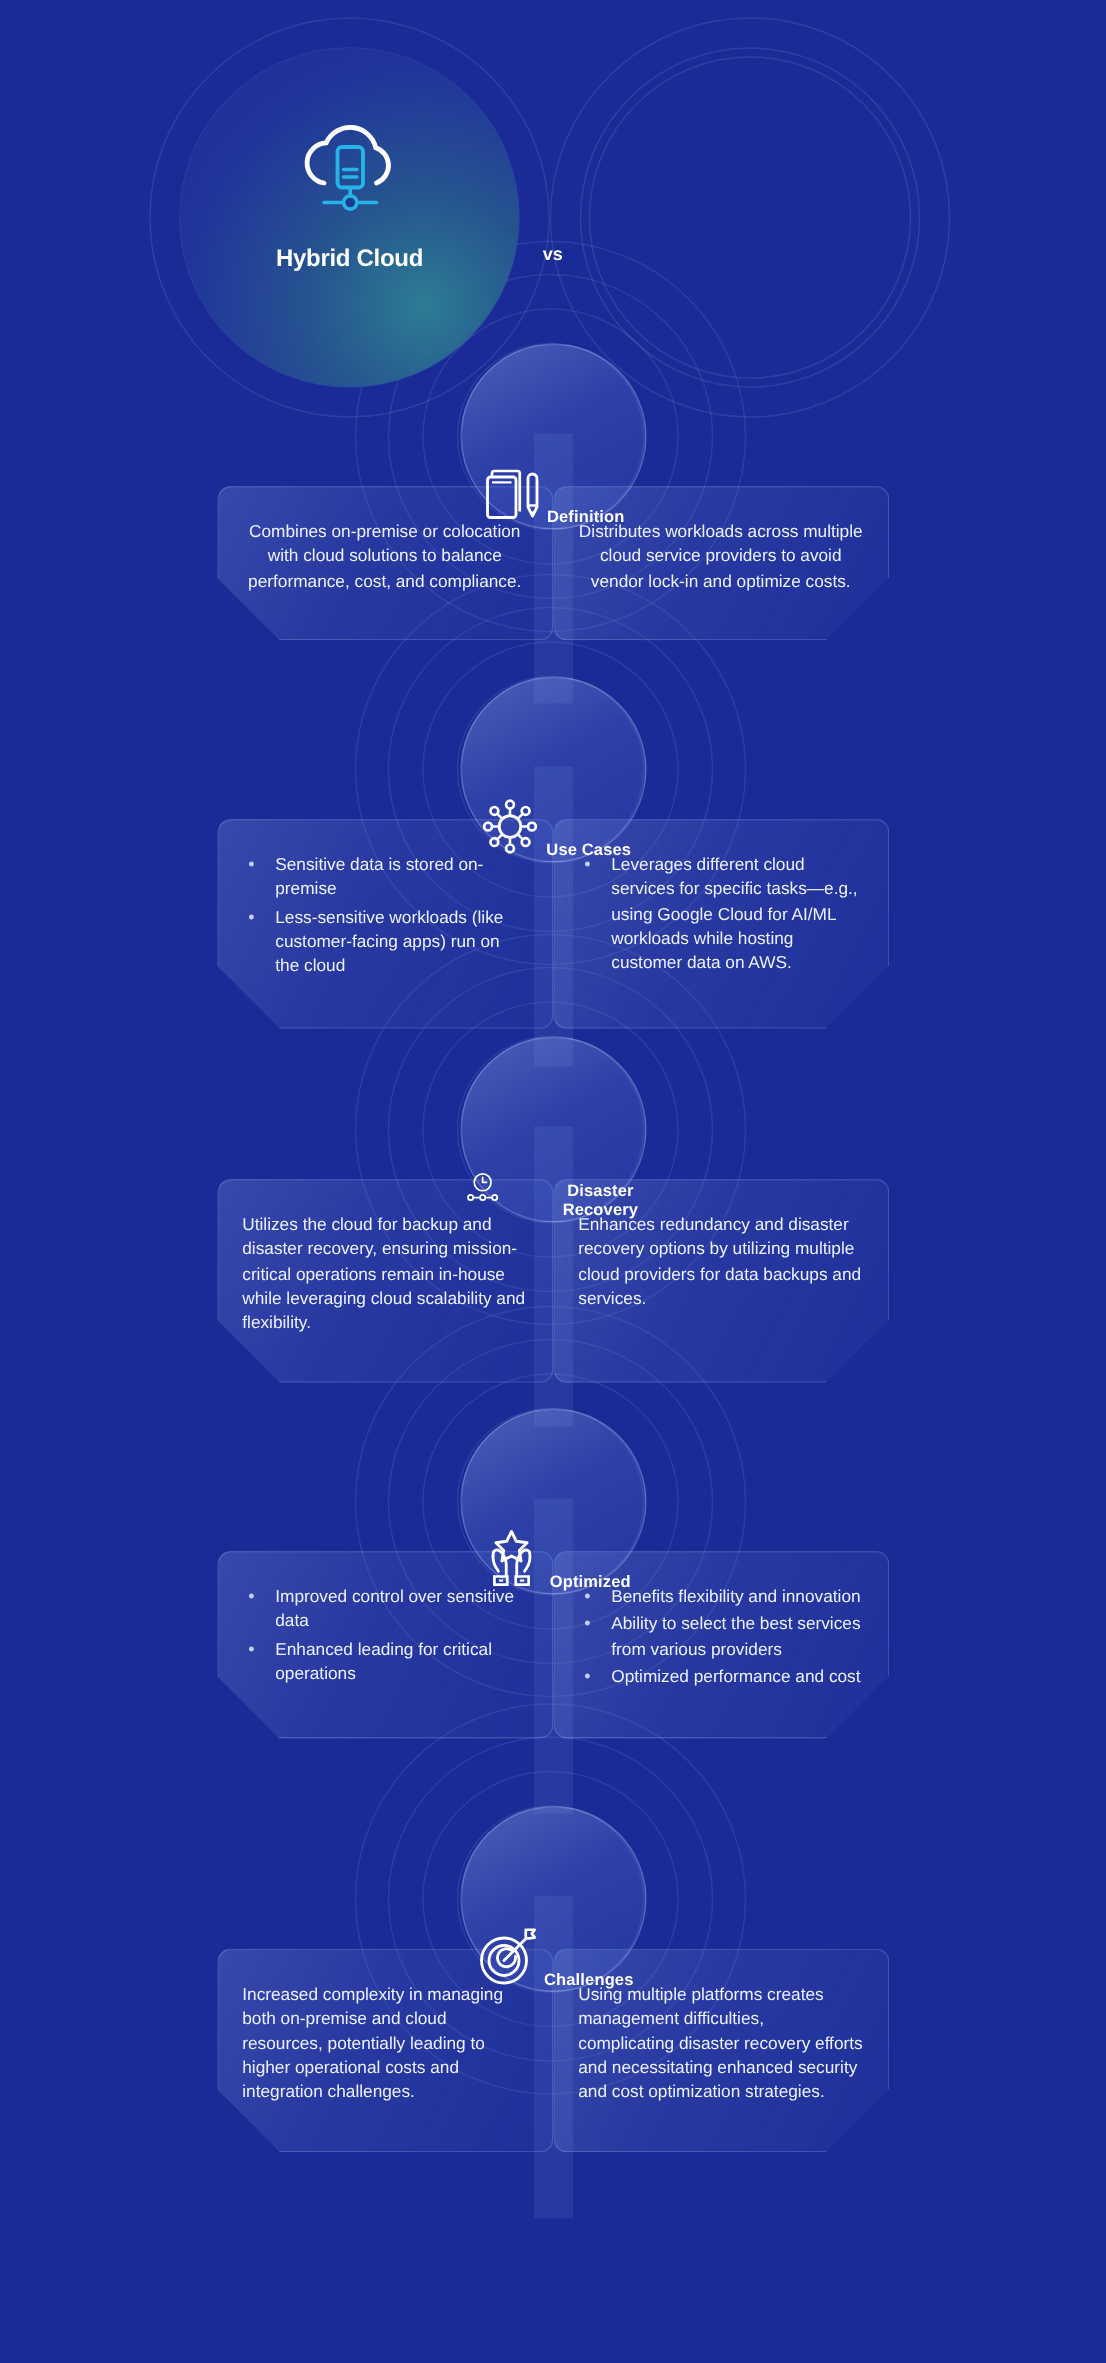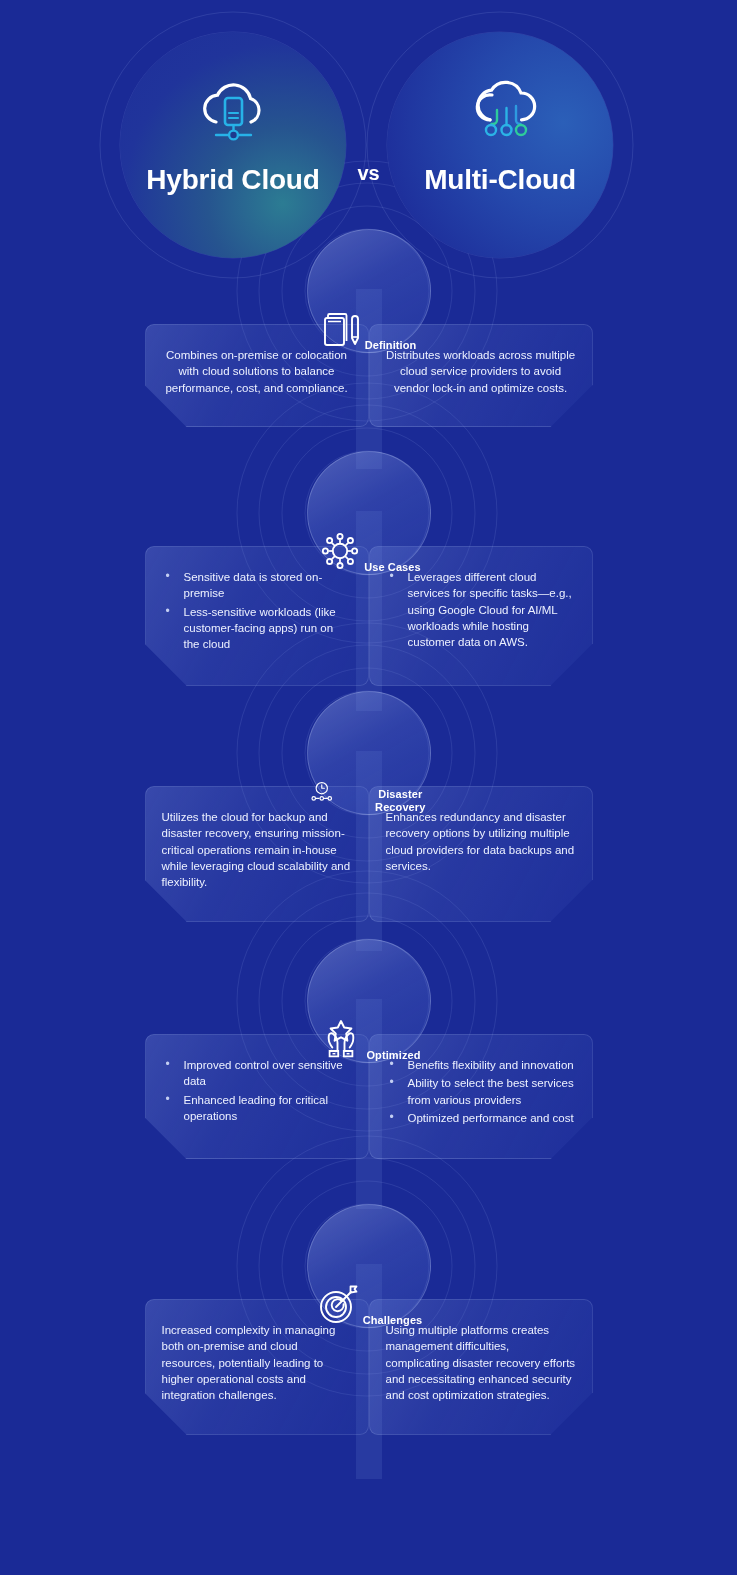--- a/index.html
+++ b/index.html
@@ -21,26 +21,26 @@
     display:flex; align-items:flex-start; justify-content:center;
   }
   .hero {
     position:absolute; top:32px; width:226px; height:226px; border-radius:50%;
     display:flex; flex-direction:column; align-items:center; justify-content:flex-start;
     padding-top:46px;
   }
   .hero-left  { left:120px; background:radial-gradient(circle at 72% 76%, #2C7C93 0%, #26548F 32%, #20349B 68%, #1E2E9A 100%); }
   .hero-right { left:387px; background:radial-gradient(circle at 78% 40%, #2B5FB8 0%, #2549AC 40%, #1E309C 80%, #1C2C9A 100%); }
   .hero-label {
-    margin-top:20px; color:#FFFFFF; font-size:28px; font-weight:bold;
+    margin-top:20px; color:#FFFFFF; font-size:16px; font-weight:bold;
     letter-spacing:-0.2px; white-space:nowrap;
   }
   .vs {
     position:absolute; top:162px; left:0; width:737px; text-align:center;
-    color:#FFFFFF; font-size:20px; font-weight:bold;
+    color:#FFFFFF; font-size:12px; font-weight:bold;
   }
 
   
   .section { position:absolute; left:0; width:737px; }
   .node {
     position:absolute; left:50%; transform:translateX(-50%);
     width:124px; height:124px; border-radius:50%;
     background:linear-gradient(150deg, rgba(150,168,232,0.42) 0%, rgba(96,120,212,0.30) 45%, rgba(70,96,200,0.22) 100%);
     border:1px solid rgba(190,205,245,0.28);
     display:flex; flex-direction:row; align-items:flex-end; justify-content:center;
@@ -123,33 +123,20 @@
       <rect x="31" y="20" width="17" height="27" rx="3" fill="none" stroke="#27B2E8" stroke-width="2.6"></rect>
       <line x1="35" y1="35" x2="44" y2="35" stroke="#27B2E8" stroke-width="2.2" stroke-linecap="round"></line>
       <line x1="35" y1="40" x2="44" y2="40" stroke="#27B2E8" stroke-width="2.2" stroke-linecap="round"></line>
       <line x1="39.5" y1="47" x2="39.5" y2="53" stroke="#27B2E8" stroke-width="2.4"></line>
       <line x1="22" y1="57" x2="57" y2="57" stroke="#27B2E8" stroke-width="2.4" stroke-linecap="round"></line>
       <circle cx="39.5" cy="57" r="4.4" fill="#1E3A8C" stroke="#27B2E8" stroke-width="2.4"></circle>
     </svg>
     <div class="hero-label">Hybrid Cloud</div>
   </div>
 
-  <div class="hero hero-right">
-    <svg class="node-icon" width="78" height="66" viewBox="0 0 78 66">
-      <path d="M31 17 a12.5 12.5 0 1 0 -2 24.8" fill="none" stroke="#FFFFFF" stroke-width="3.2" stroke-linecap="round"></path>
-      <path d="M29 41.8 a15 15 0 0 1 1.5 -29.6 A16.5 16.5 0 0 1 60 15 A12 12 0 0 1 60.5 41.8" fill="none" stroke="#FFFFFF" stroke-width="3.2" stroke-linecap="round"></path>
-      <path d="M36 32 v10 a4 4 0 0 1 -4 4 h-1.5" fill="none" stroke="#2ECC9B" stroke-width="2.4" stroke-linecap="round"></path>
-      <line x1="45.5" y1="30" x2="45.5" y2="47" stroke="#2BB3E6" stroke-width="2.4" stroke-linecap="round"></line>
-      <path d="M55 28 v14 a4 4 0 0 0 4 4 h0.5" fill="none" stroke="#2E9BE0" stroke-width="2.4" stroke-linecap="round"></path>
-      <circle cx="30" cy="52" r="5" fill="none" stroke="#2BB3E6" stroke-width="2.4"></circle>
-      <circle cx="45.5" cy="52" r="5" fill="none" stroke="#2BB3E6" stroke-width="2.4"></circle>
-      <circle cx="60" cy="52" r="5" fill="none" stroke="#2ECC9B" stroke-width="2.4"></circle>
-    </svg>
-    <div class="hero-label">Multi-Cloud</div>
-  </div>
 
   <div class="vs">vs</div>
 </div>
 
 <div class="section" style="top:229px;">
   <div class="nodeline" style="top:60px;height:180px;"></div>
 
   <div class="node" style="top:0;">
     <svg class="node-icon" width="44" height="42" viewBox="0 0 44 42">
       <rect x="4" y="8" width="19" height="27" rx="2" fill="none" stroke="#FFFFFF" stroke-width="1.9"></rect>

